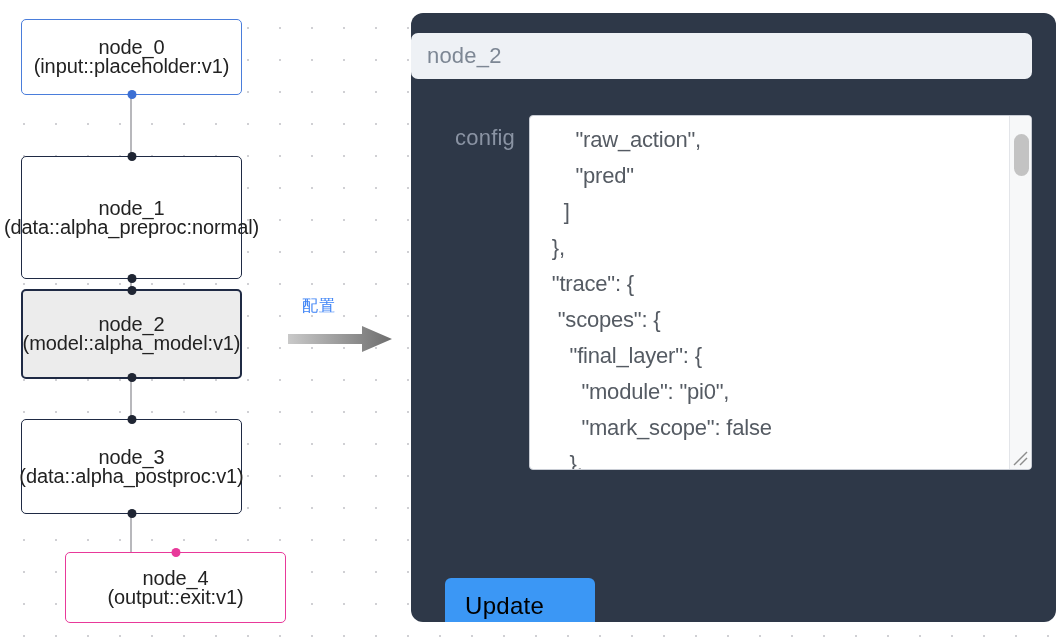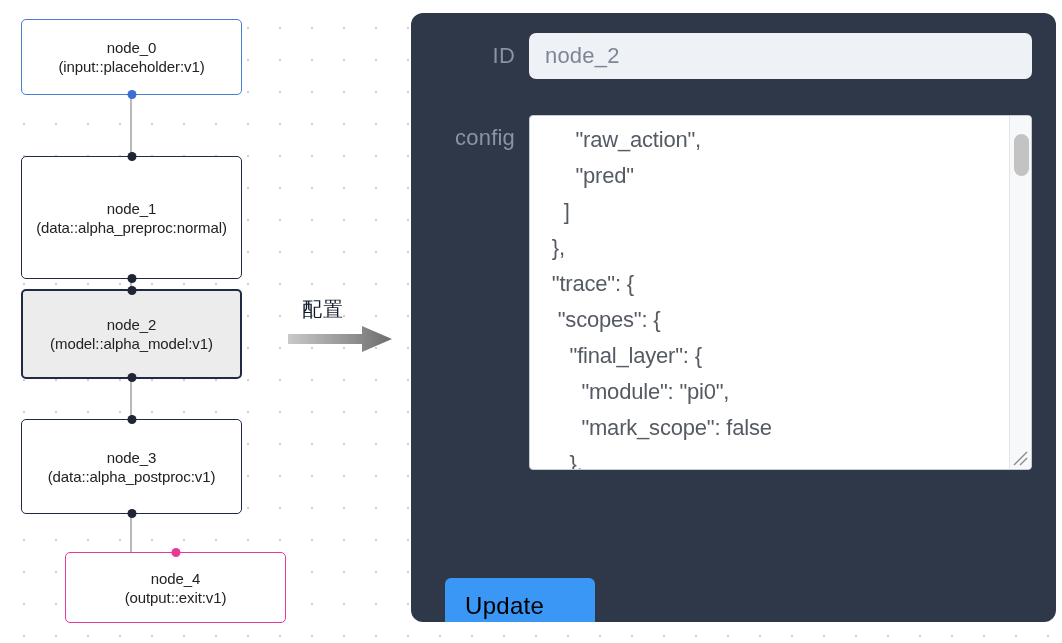--- a/index.html
+++ b/index.html
@@ -31,21 +31,21 @@
   .node {
     position: absolute;
     background: #ffffff;
     border: 1.6px solid #1f2a44;
     border-radius: 5px;
     display: flex;
     align-items: center;
     justify-content: center;
     text-align: center;
     color: #222222;
-    font-size: 15px;
+    font-size: 20px;
     line-height: 19px;
     padding: 4px 10px;
     letter-spacing: -0.1px;
   }
   .node .ntext { white-space: pre-line; }
   .node.input-node  { border-color: #4a7ddb; }
   .node.output-node { border-color: #e8399a; margin-left: 44px; }
   .node.selected    { background: #ececec; border-color: #1f2a44; border-width: 2px; }
 
   .handle {
@@ -66,21 +66,21 @@
     width: 2px;
     background: #b8b8bc;
     left: 131px;
     transform: translateX(-50%);
   }
 
   
   #arrow-group { position: absolute; left: 288px; top: 296px; width: 110px; height: 62px; }
   #arrow-label {
     position: absolute; left: 14px; top: 0;
-    font-size: 20px; color: #0f172a;
+    font-size: 16px; color: #3b82f6;
     font-family: Liberation Serif, serif;
     letter-spacing: 1px;
   }
   #arrow-shape { position: absolute; left: 0; top: 30px; }
 
   
   #config-panel {
     position: absolute;
     left: 411px; top: 13px;
     width: 645px; height: 609px;
@@ -232,21 +232,20 @@
           <stop offset="100%" stop-color="#6d6d6d"></stop>
         </linearGradient>
       </defs>
       <path d="M0 8 L74 8 L74 0 L104 13 L74 26 L74 18 L0 18 Z" fill="url(#argrad)"></path>
     </svg>
   </div>
 
   <div id="config-panel">
 
     <div class="form-row">
-      <div class="form-label">ID</div>
       <input class="text-field" type="text" readonly="" value="node_2" style="">
     </div>
 
     <div class="form-row">
     </div>
 
     <div class="form-row">
       <div class="form-label config-label">config</div>
       <div id="config-textarea-wrap">
         <div id="config-textarea">      "raw_action",

